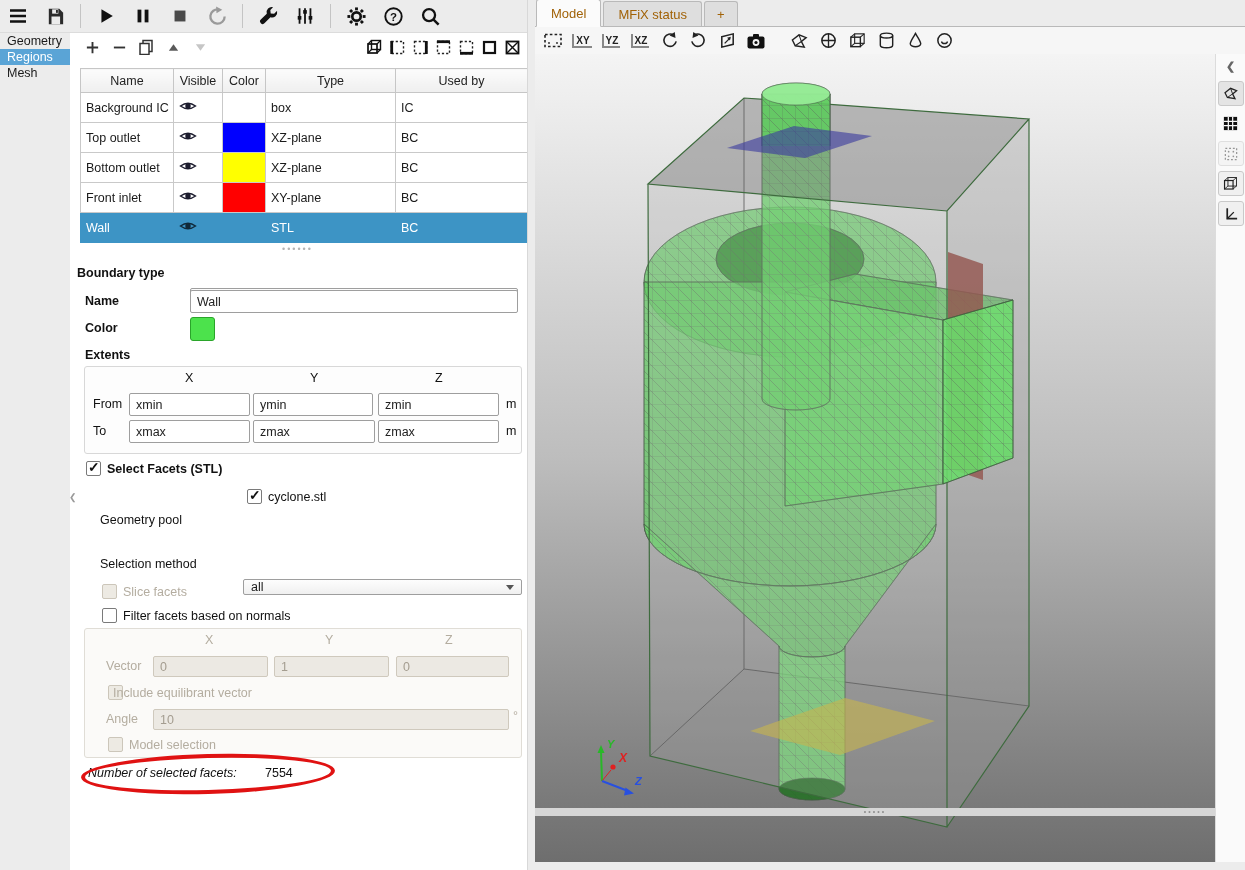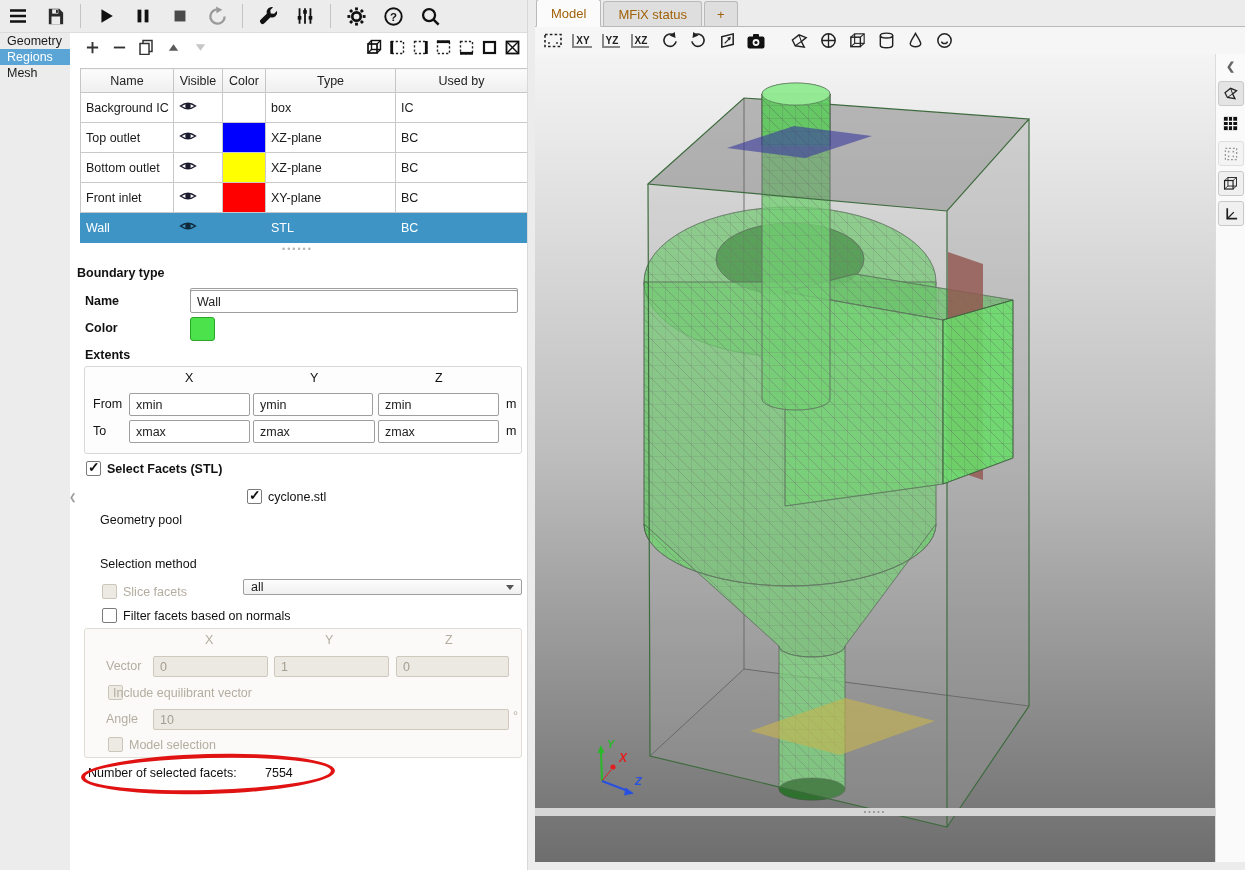--- a/index.html
+++ b/index.html
@@ -410,21 +410,21 @@
       <div class="glabel" style="left:28px;top:57px;">Include equilibrant vector</div>
       <div class="glabel" style="left:21px;top:83px;">Angle</div>
       <div class="tf dis" style="left:68px;top:80px;width:356px;">
           <span>10</span>
         </div>
       <div class="glabel" style="left:428px;top:80px;">°</div>
       <span class="cb dis" style="left:23px;top:108px;"></span>
       <div class="glabel" style="left:44px;top:109px;">Model selection</div>
     </div>
 
-    <div class="plabel" style="left:11px;top:733px;">Number of selected facets:</div>
+    <div class="plabel" style="left:11px;top:733px;font-style:italic;">Number of selected facets:</div>
     <div class="plabel" style="left:188px;top:733px;">7554</div>
     <div class="red-ellipse" style="left:4px;top:721px;width:246px;height:32px;"></div>
   </div>
 
   <div class="abs vsplit"></div>
 
   <div class="abs right-panel">
 
     <div class="tabbar">
       <div class="tab active">Model</div>

